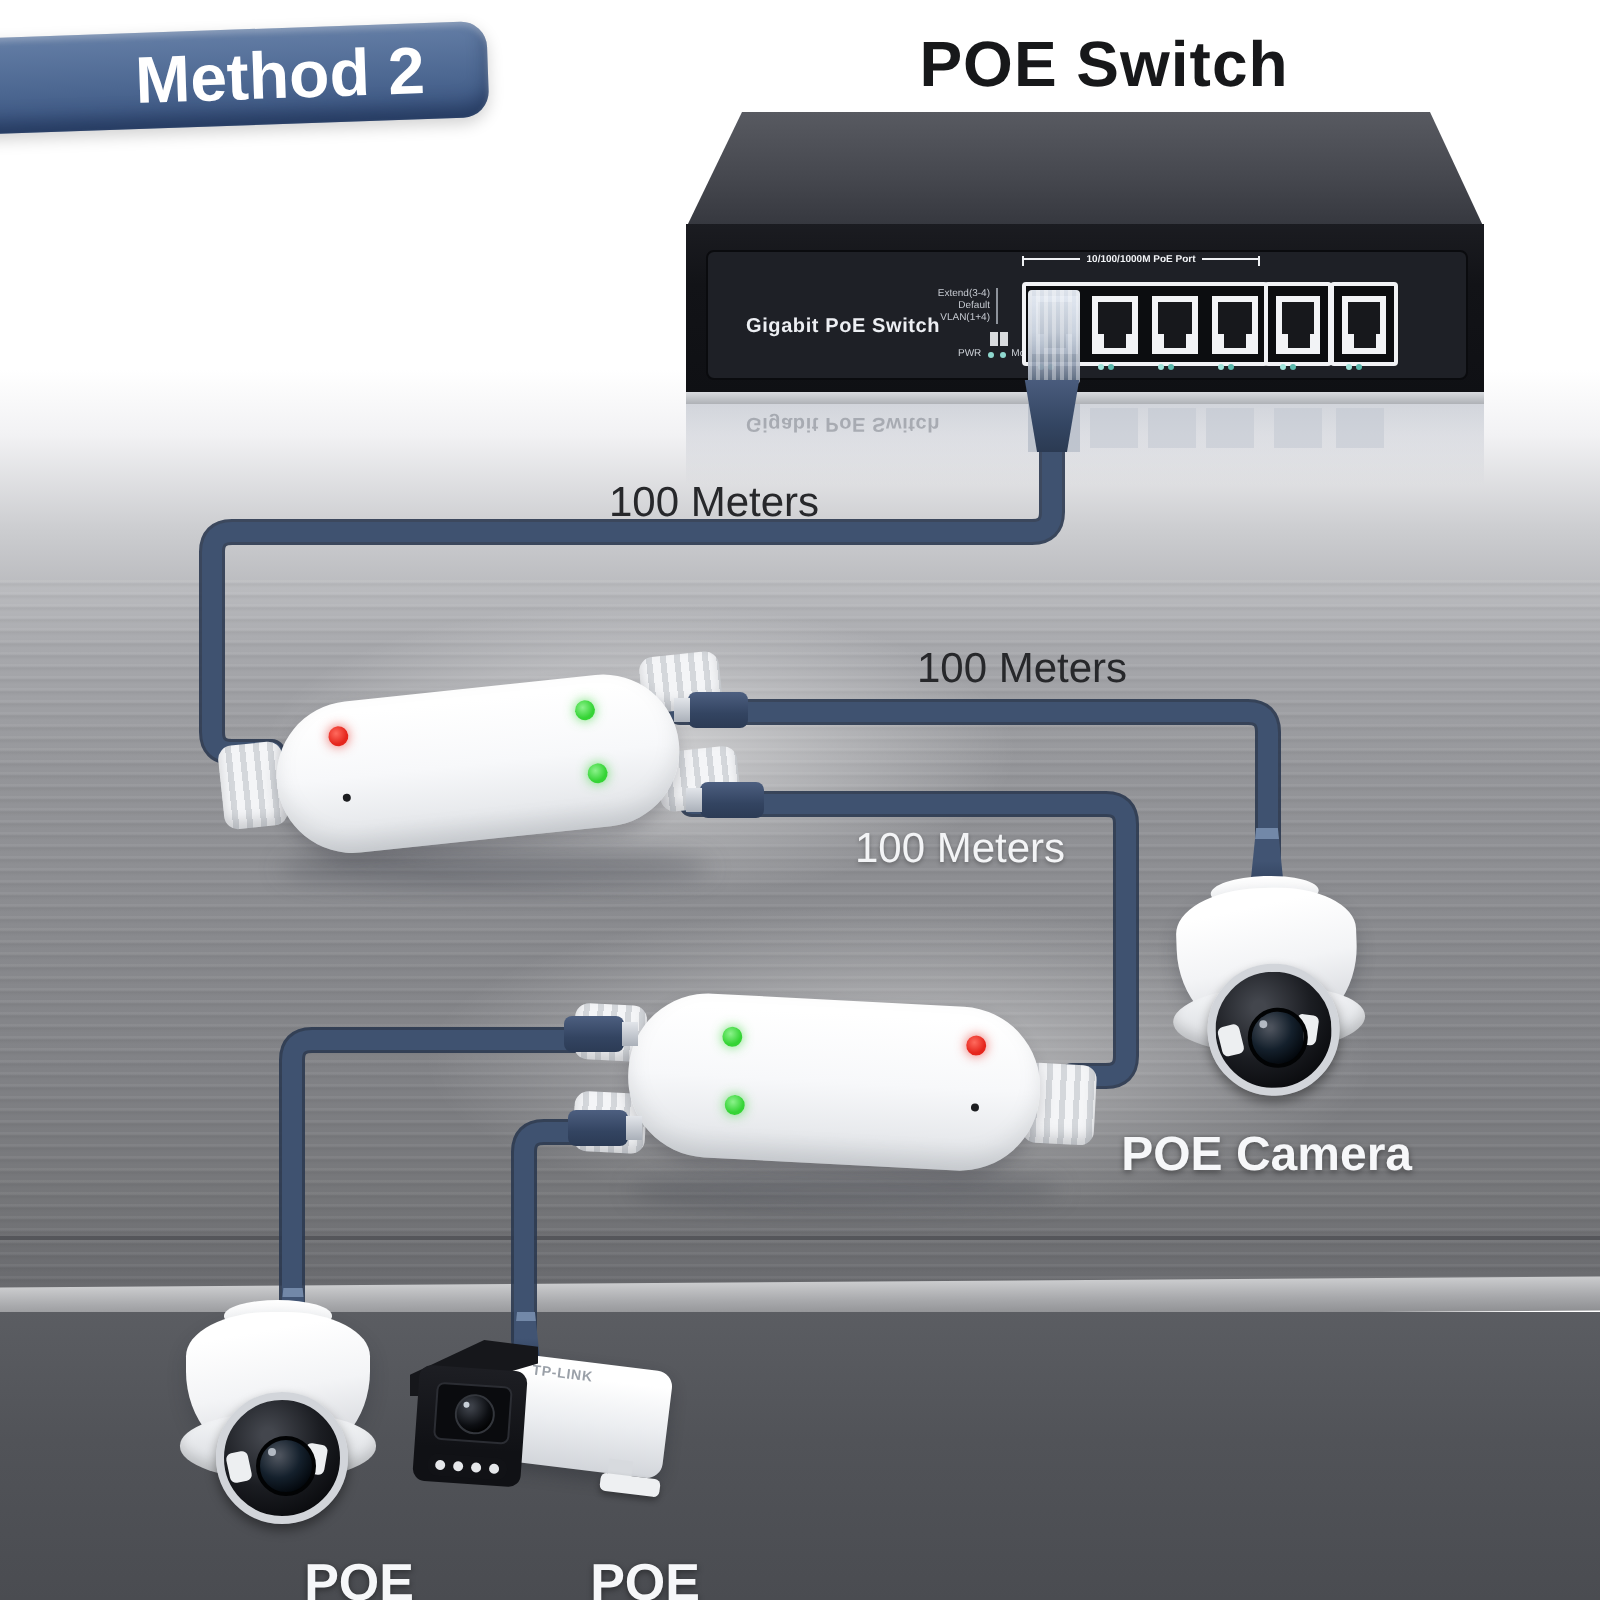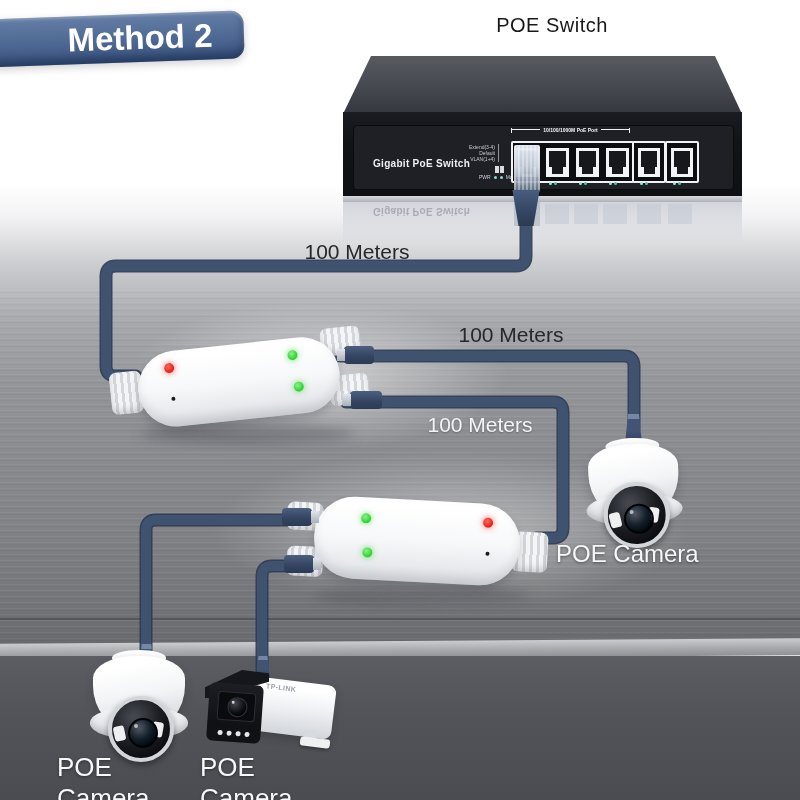--- a/index.html
+++ b/index.html
@@ -23,21 +23,21 @@
   .wall{position:absolute;left:0;top:656px;width:800px;height:144px;z-index:0;
     background:linear-gradient(180deg,#5b5d62,#515358 45%,#4a4c51);}
 
   
   .ribbon{position:absolute;left:-20px;top:15px;width:264px;height:48px;z-index:6;
     border-radius:13px;transform:rotate(-2deg);
     background:linear-gradient(180deg,#647ea6 0%,#4d6892 55%,#3a5480 100%);
     box-shadow:inset 0 2px 3px rgba(255,255,255,.28),inset 0 -6px 9px rgba(18,34,66,.5),0 3px 8px rgba(0,0,0,.18);
     color:#fff;font-size:33px;font-weight:bold;line-height:48px;text-align:center;padding-left:56px;box-sizing:border-box;}
   .page-title{position:absolute;left:452px;top:14px;width:200px;z-index:6;text-align:center;
-    font-size:20px;font-weight:normal;color:#17181a;letter-spacing:.5px;}
+    font-size:32px;font-weight:bold;color:#17181a;letter-spacing:.5px;}
 
   
   .sw-top{position:absolute;left:343px;top:56px;width:399px;height:58px;z-index:3;
     clip-path:polygon(28px 0,372px 0,399px 58px,0 58px);
     background:linear-gradient(180deg,#585a61 0%,#46484f 55%,#35373e 100%);}
   .sw-front{position:absolute;left:343px;top:112px;width:399px;height:86px;z-index:3;
     background:linear-gradient(180deg,#1b1c21,#121317 35%,#0f1014);border-bottom:2px solid #393b41;}
   .sw-panel{position:absolute;left:10px;top:13px;width:379px;height:63px;background:#1e2026;
     border:1px solid #0a0b0e;border-radius:4px;}
   .sw-name{position:absolute;left:30px;top:46px;font-size:10px;font-weight:bold;color:#edeff3;letter-spacing:.3px;}
@@ -114,22 +114,22 @@
     box-shadow:0 5px 9px rgba(40,42,52,.25);}
   .t-ring{position:absolute;left:0;top:50%;width:100%;height:30%;border-radius:50%;
     background:linear-gradient(#f6f7f9,#d4d7db);box-shadow:inset 0 -4px 6px rgba(0,0,0,.14);}
   .t-lens{position:absolute;border-radius:50%;border:4px solid #d2d5da;
     background:radial-gradient(circle at 38% 30%,#43464d 6%,#1b1d22 48%,#0b0c0f 78%);
     box-shadow:0 3px 6px rgba(0,0,0,.4);}
   .t-ir{position:absolute;width:11px;height:15px;border-radius:3px;background:#edeff1;}
   .t-pupil{position:absolute;border-radius:50%;border:2px solid #020304;
     background:radial-gradient(circle at 35% 30%,#4c525c 5%,#14202c 45%,#02060b 80%);}
   .t-glint{position:absolute;width:4px;height:4px;border-radius:50%;background:#cfd6de;opacity:.8;}
-  .cam-label{position:absolute;z-index:6;width:150px;text-align:left;font-weight:normal;
-    color:#f6f7f9;text-shadow:0 1px 3px rgba(0,0,0,.45);}
+  .cam-label{position:absolute;z-index:6;width:150px;text-align:right;font-weight:bold;
+    color:#f6f7f9;text-shadow:0 1px 3px rgba(0,0,0,.45);margin-top:24px;}
 
   .bullet{position:absolute;z-index:5;}
   .b-body{position:absolute;left:34px;top:16px;width:100px;height:54px;border-radius:8px;transform:rotate(7deg);
     background:linear-gradient(180deg,#ffffff 15%,#eceef1 55%,#d2d5da 100%);
     box-shadow:0 4px 8px rgba(30,32,40,.3);}
   .b-brand{position:absolute;left:66px;top:20px;transform:rotate(7deg);font-size:7px;font-weight:bold;
     color:#9aa0a8;letter-spacing:.4px;}
   .b-hood{position:absolute;left:5px;top:6px;width:64px;height:28px;background:#16171b;
     clip-path:polygon(0 62%,58% 0,100% 12%,100% 42%,12% 100%,0 100%);}
   .b-front{position:absolute;left:8px;top:20px;width:54px;height:58px;border-radius:6px;transform:rotate(4deg);

